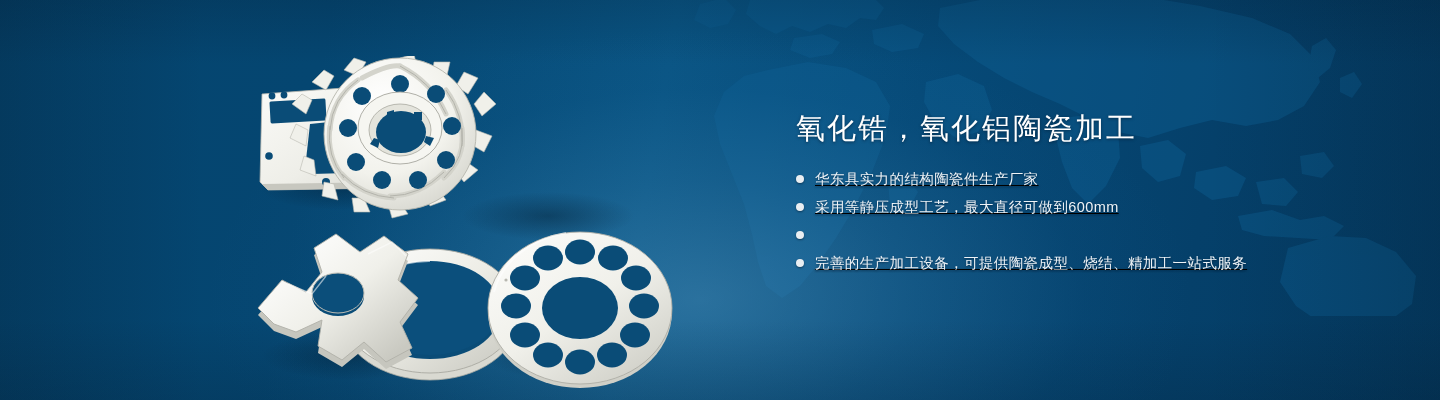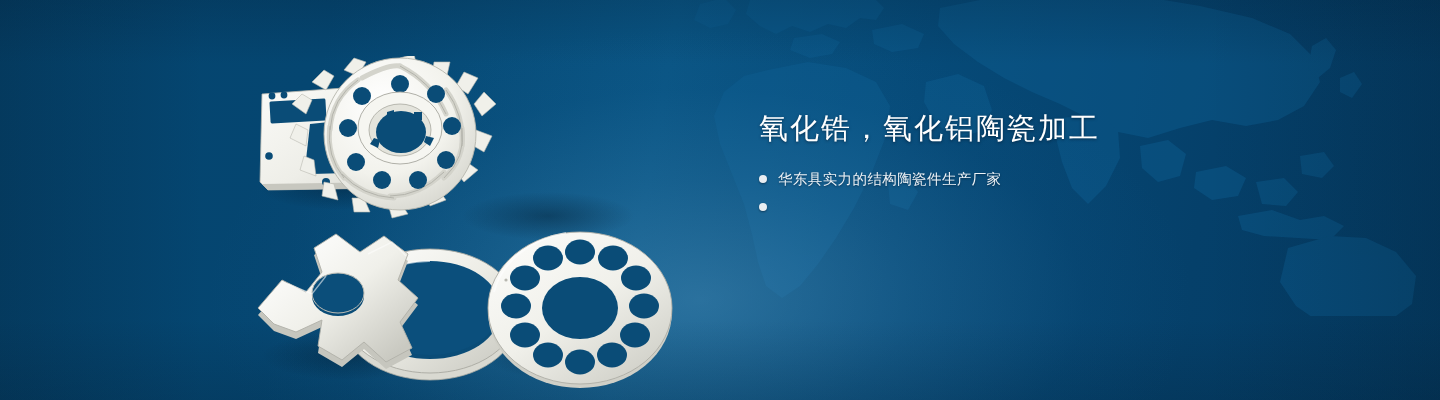--- a/index.html
+++ b/index.html
@@ -53,35 +53,36 @@
 
   
   .products {
     position:absolute; left:248px; top:56px;
     width:440px; height:334px;
   }
   .products svg { display:block; width:100%; height:100%; }
 
   
   .copy {
-    position:absolute; left:759px; top:108px;
+    position:absolute; left:796px; top:108px;
     width:640px;
   }
   .headline {
     color:#ffffff;
     font-size:29px;
     line-height:40px;
     letter-spacing:2px;
     font-weight:400;
     text-shadow:0 1px 3px rgba(0,18,36,0.55);
     white-space:nowrap;
   }
   .bullets {
     margin-top:20px;
     list-style:none;
+    text-decoration:underline;
   }
   .bullet {
     display:flex;
     align-items:center;
     height:22px;
     margin-bottom:6px;
   }
   .bullet-dot {
     flex:0 0 auto;
     width:8px; height:8px;
@@ -328,17 +329,25 @@
   <div class="copy">
     <div class="headline">氧化锆，氧化铝陶瓷加工</div>
 
     <ul class="bullets">
       <li class="bullet">
         <span class="bullet-dot"></span>
         <span class="bullet-text">华东具实力的结构陶瓷件生产厂家</span>
       </li>
       <li class="bullet">
         <span class="bullet-dot"></span>
+        <span class="bullet-text">采用等静压成型工艺，最大直径可做到600mm</span>
+      </li>
+      <li class="bullet">
+        <span class="bullet-dot"></span>
+      </li>
+      <li class="bullet">
+        <span class="bullet-dot"></span>
+        <span class="bullet-text">完善的生产加工设备，可提供陶瓷成型、烧结、精加工一站式服务</span>
       </li>
     </ul>
   </div>
 
 </div>
 
 </body></html>

